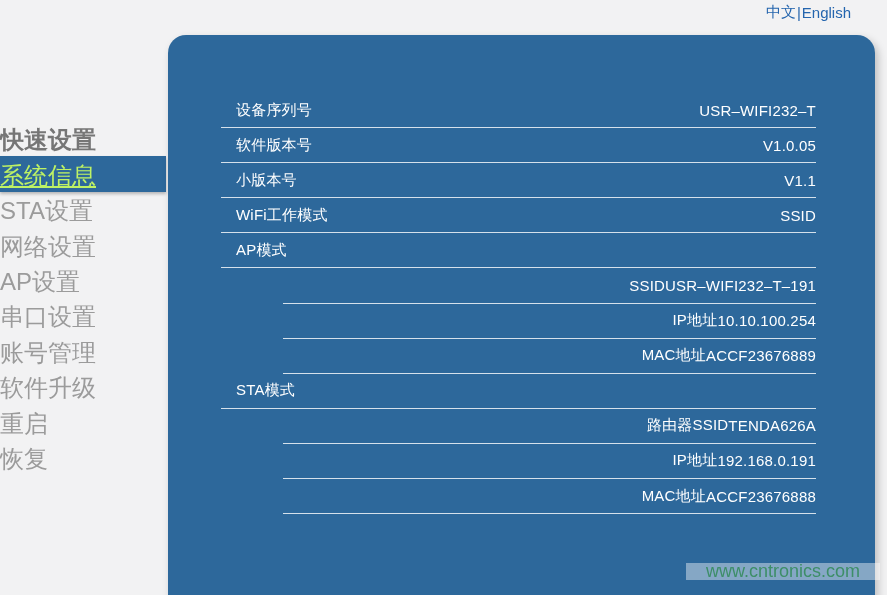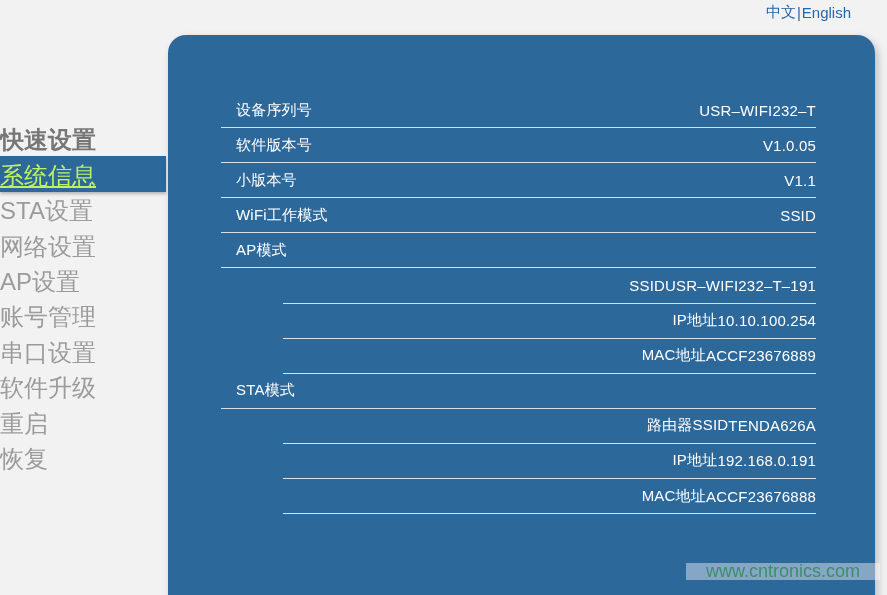--- a/index.html
+++ b/index.html
@@ -90,24 +90,24 @@
     <li class="side-item">
       <span class="side-label">STA设置</span>
     </li>
     <li class="side-item">
       <span class="side-label">网络设置</span>
     </li>
     <li class="side-item">
       <span class="side-label">AP设置</span>
     </li>
     <li class="side-item">
-      <span class="side-label">账号管理</span>
+      <span class="side-label">串口设置</span>
     </li>
     <li class="side-item">
-      <span class="side-label">串口设置</span>
+      <span class="side-label">账号管理</span>
     </li>
     <li class="side-item">
       <span class="side-label">软件升级</span>
     </li>
     <li class="side-item">
       <span class="side-label">重启</span>
     </li>
     <li class="side-item">
       <span class="side-label">恢复</span>
     </li>

